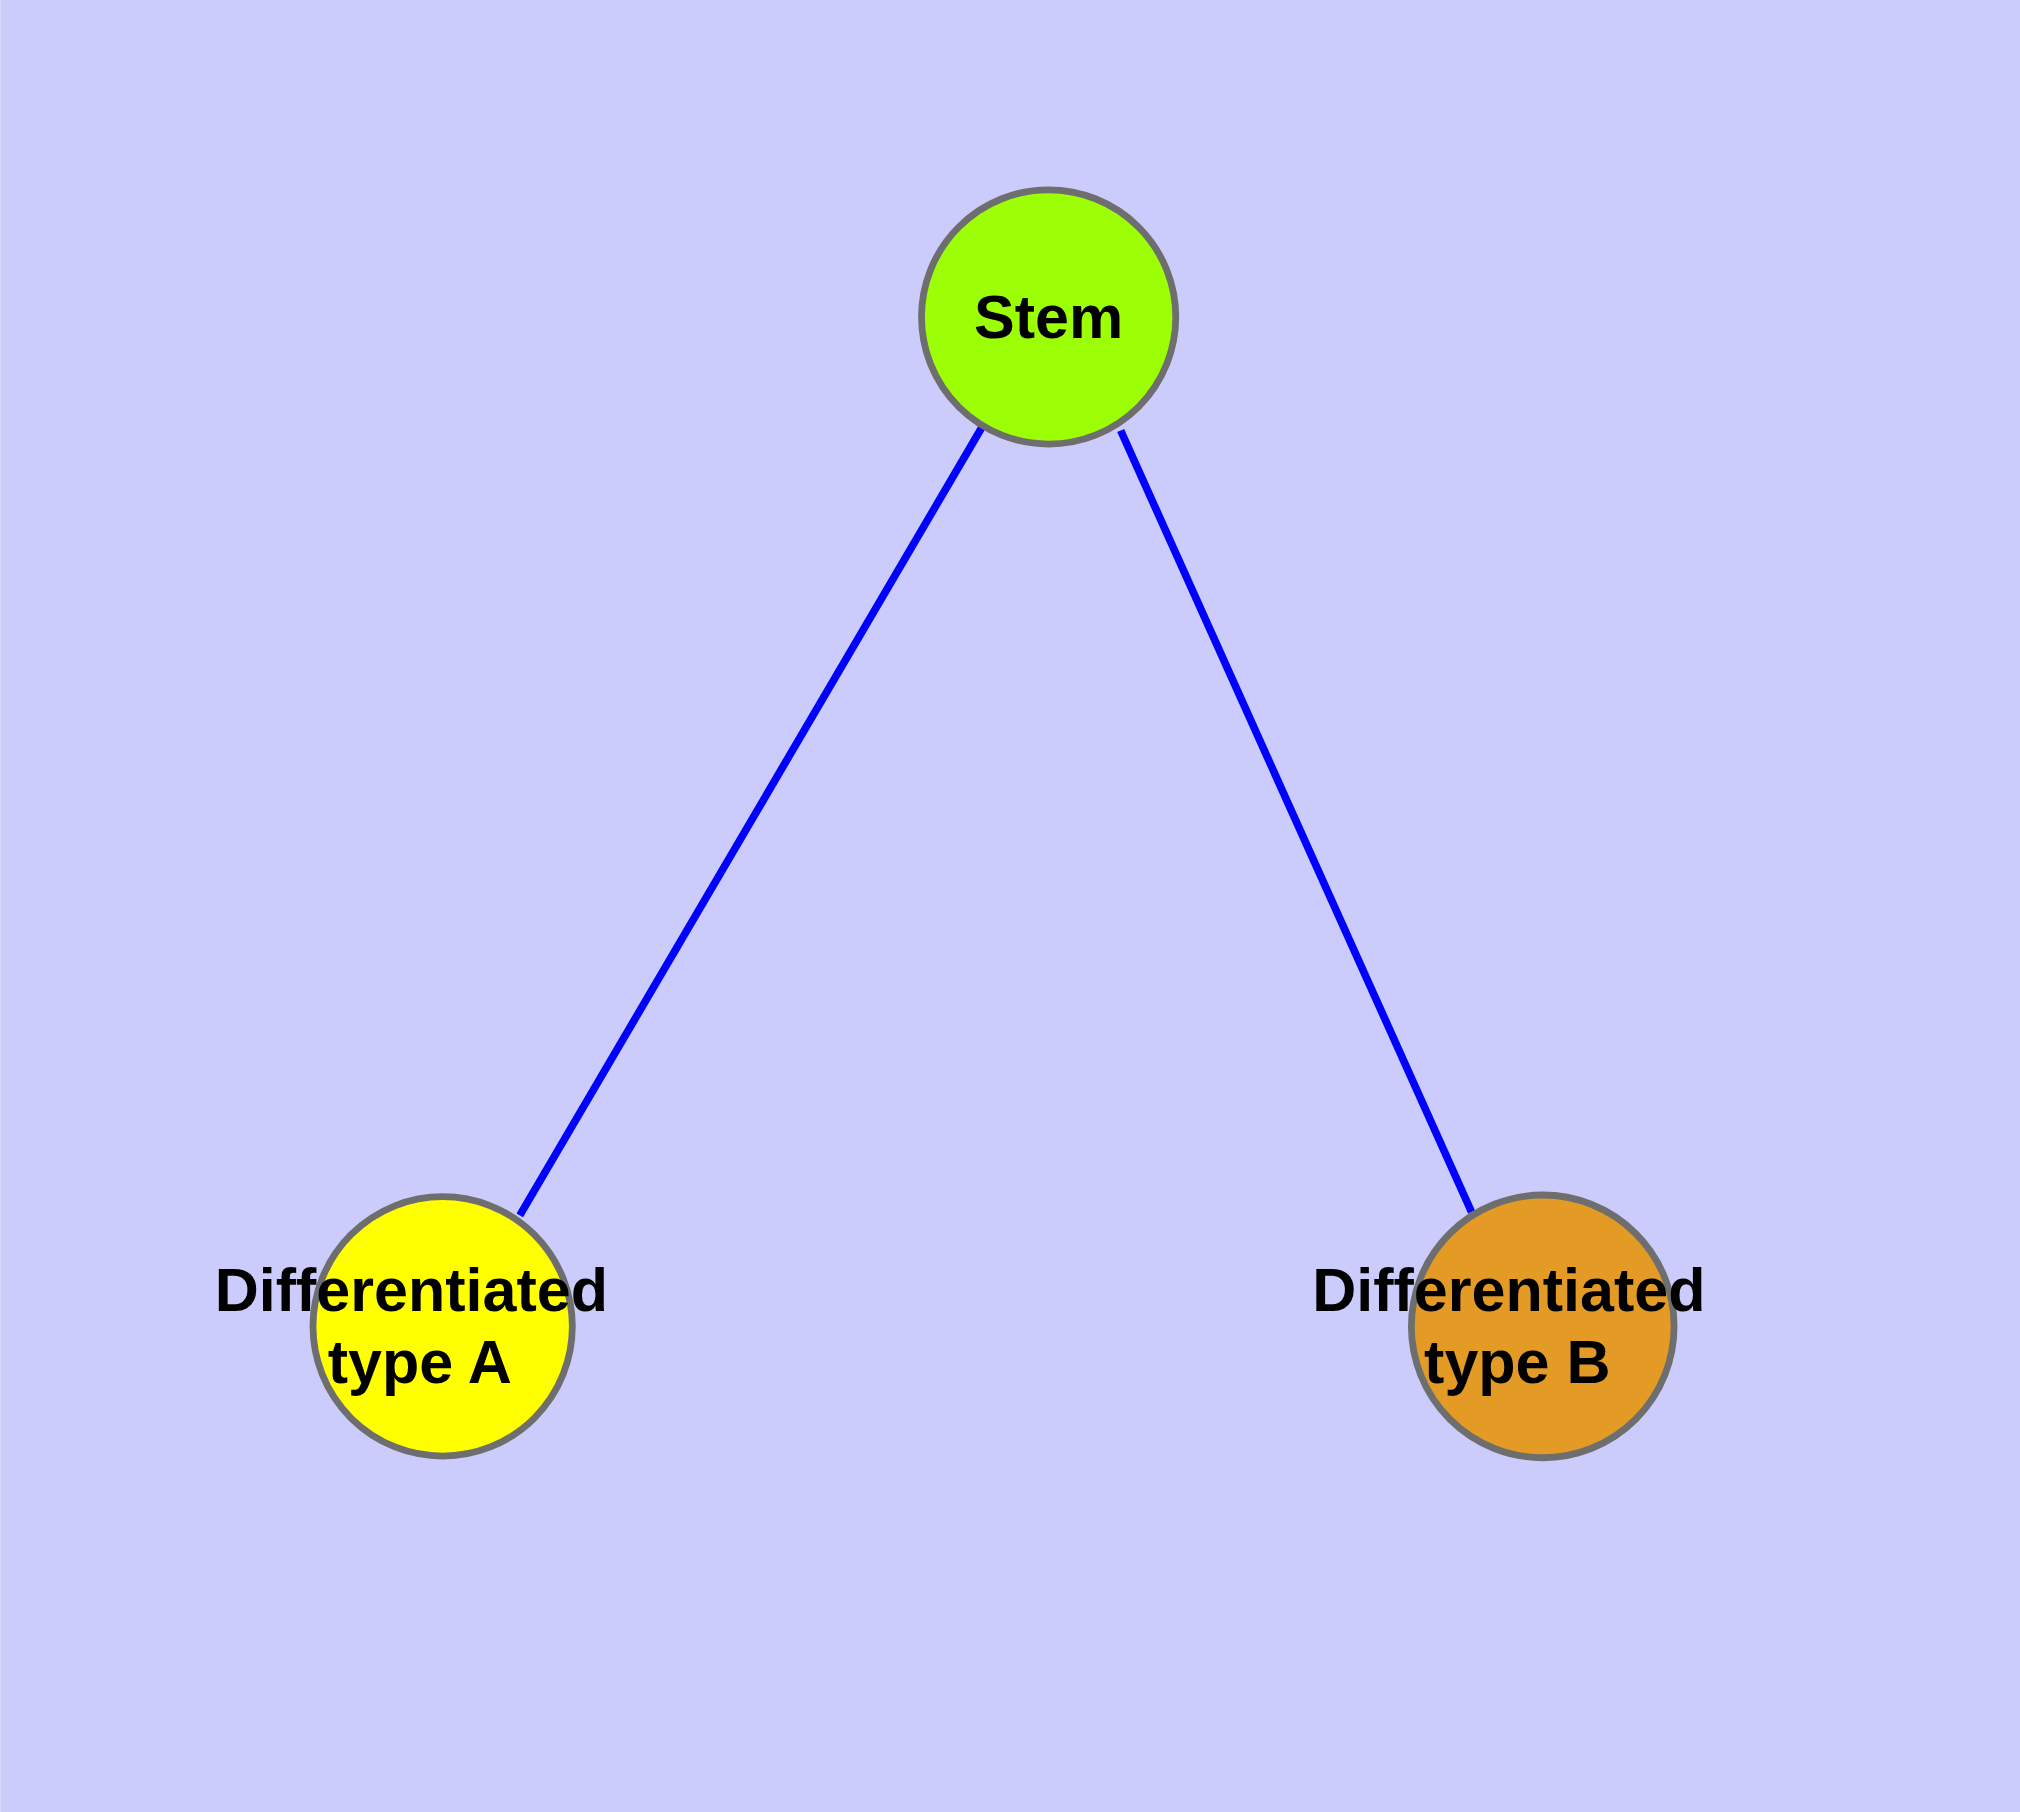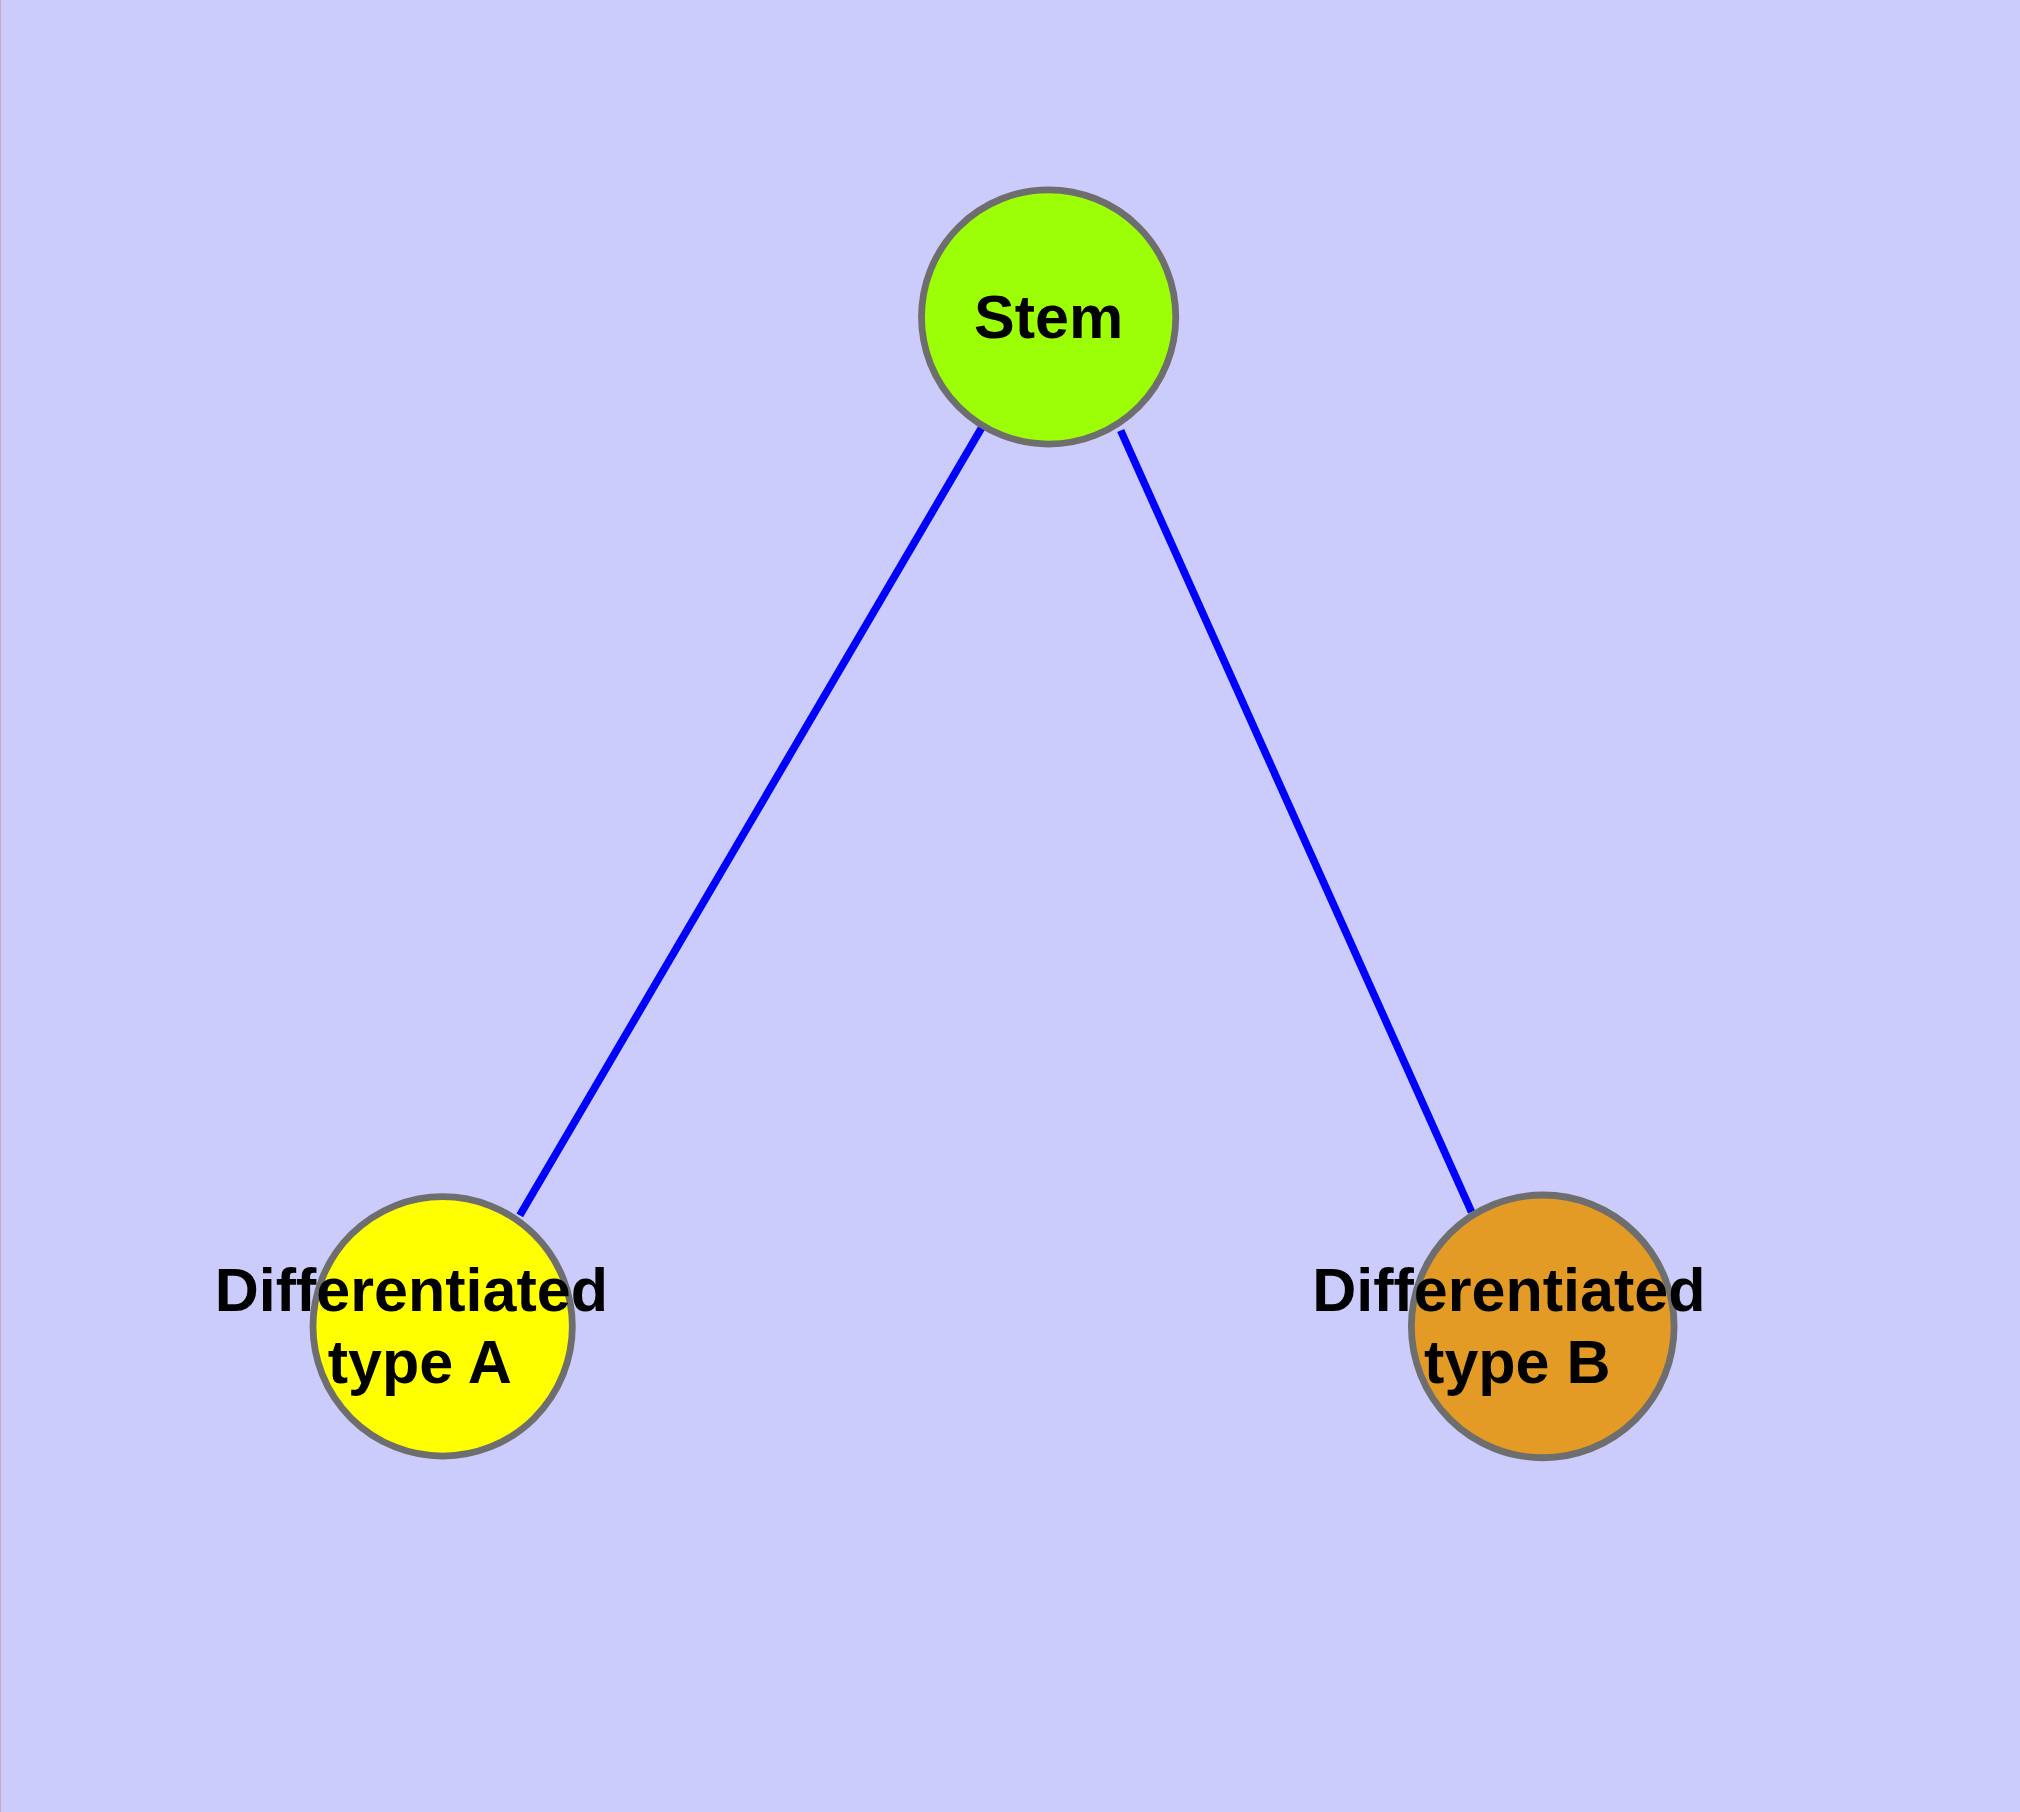--- a/index.html
+++ b/index.html
@@ -29,21 +29,21 @@
     font-weight: bold;
     fill: #000000;
     text-anchor: middle;
     dominant-baseline: middle;
     paint-order: normal;
   }
 </style>
 </head>
 <body>
 
-<div id="stage" style="width: 2021px; height: 1812px; background: #c2410c;">
+<div id="stage" style="width: 2021px; height: 1812px; background: #ffffff;">
   <svg id="graph-svg" viewBox="0 0 2384 2138" xmlns="http://www.w3.org/2000/svg" style="width: 2021px; height: 1812px;">
 
     <rect x="0" y="0" width="2384" height="2138" fill="#ccccfc"></rect>
 
     <g>
       <line class="graph-edge" id="edge-0" x1="1159" y1="503" x2="613" y2="1434" stroke="#0000ff" stroke-width="9" stroke-linecap="butt"></line>
       <line class="graph-edge" id="edge-1" x1="1322" y1="508" x2="1736" y2="1430" stroke="#0000ff" stroke-width="9" stroke-linecap="butt"></line>
     </g>
 
     <g>

